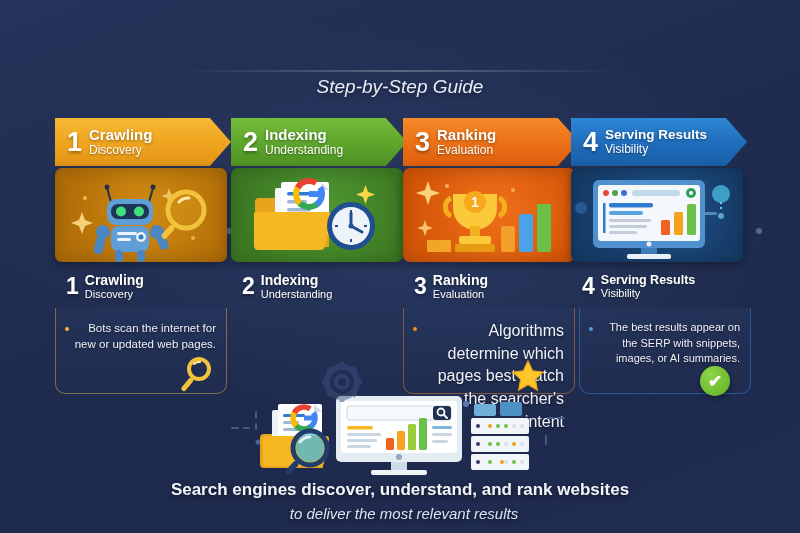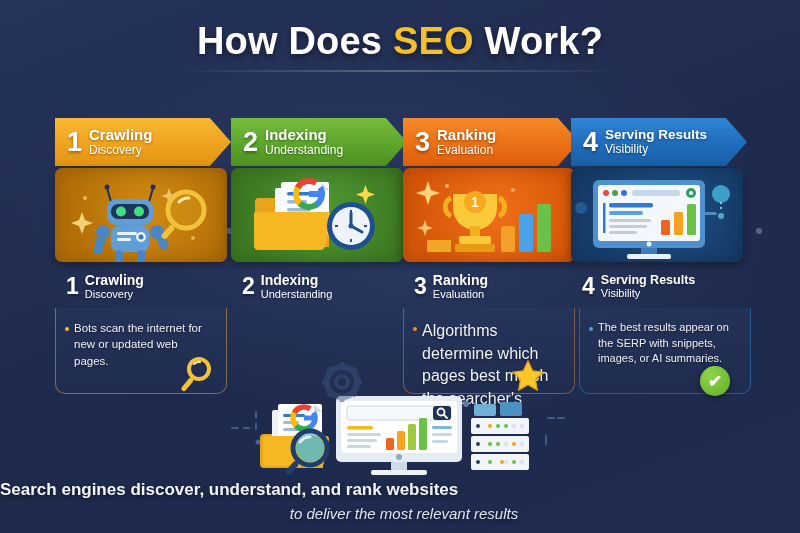--- a/index.html
+++ b/index.html
@@ -84,24 +84,25 @@
   .chev2 .num { font-size: 23px; font-weight: bold; margin-right: 6px; line-height:1; text-shadow:0 2px 3px rgba(0,0,0,.35);}
   .chev2 .lbl { font-size: 14px; font-weight: bold; display:block; text-shadow:0 1px 3px rgba(0,0,0,.4);}
   .chev2 .sub { font-size: 11px; display:block; text-shadow:0 1px 2px rgba(0,0,0,.4);}
   .chev2.wide .lbl { font-size: 12.5px; }
 
   
   .card {
     position: relative; margin-top: 2px;
     width: 172px; height: 86px;
     border-radius: 0 0 10px 10px;
-    padding: 12px 18px 6px 9px;
+    padding: 12px 10px 6px 9px;
     background: linear-gradient(180deg, rgba(40,56,96,.55) 0%, rgba(32,45,80,.85) 100%);
     border: 1px solid rgba(255,255,255,.07);
     border-top: none;
+    text-align: right;
   }
   .card.k1 { border-color: rgba(247,185,51,.45); }
   .card.k2 { border-color: rgba(119,189,60,.35); }
   .card.k3 { border-color: rgba(246,138,42,.45); }
   .card.k4 { border-color: rgba(47,134,214,.5); margin-left: 8px; }
   .bullet-row { display: flex; gap: 5px; }
   .dot { width: 4px; height: 4px; border-radius: 50%; margin-top: 7px; flex: 0 0 auto; }
   .d1{background:#f7b933;} .d2{background:#77bd3c;} .d3{background:#f68a2a;} .d4{background:#4e9fe0;}
   .card p { font-size: 11.5px; line-height: 1.42; color: #eef2f8; text-shadow: 0 1px 2px rgba(0,0,0,.5); }
   .card.k3 p { font-size: 16px; }
@@ -118,41 +119,39 @@
     display: flex; align-items: center; justify-content: center;
     color: #fff; font-size: 17px; font-weight: bold;
   }
   .badge-gear { left: 320px; top: 360px; opacity: .5; }
 
   
   .center-ill { position: absolute; left: 228px; top: 386px; width: 344px; height: 92px; }
 
   
   .foot1 {
-    position: absolute; top: 480px; left: 0; width: 100%; 
+    position: absolute; top: 480px; left: 0; width: 100%; text-align: center;
     font-size: 17px; font-weight: bold; color: #f2f5fa;
     text-shadow: 0 2px 5px rgba(0,0,0,.55);
   }
   .foot2 {
     position: absolute; top: 505px; left: 4px; width: 100%; text-align: center;
     font-size: 15px; font-style: italic; color: #dbe3f0;
     text-shadow: 0 2px 4px rgba(0,0,0,.55);
   }
   
   .conn { position:absolute; width:6px; height:6px; border-radius:50%; background:rgba(160,180,215,.45); }
 </style>
 </head>
 <body>
 
 <div id="stage">
 
-  <div class="title">
-    <span>How Does </span><span class="seo">SEO</span><span> Work?</span>
-  </div>
   <div class="title-rule"></div>
+  <div class="subtitle">Step-by-Step Guide</div>
 
   <div class="conn" style="left:213px;top:228px;"></div>
   <div class="conn" style="left:226px;top:228px;"></div>
   <div class="conn" style="left:388px;top:228px;"></div>
   <div class="conn" style="left:558px;top:228px;"></div>
   <div class="conn" style="left:756px;top:228px;"></div>
 
   <div class="col col1">
     <div class="chev c1">
       <span class="num">1</span>

